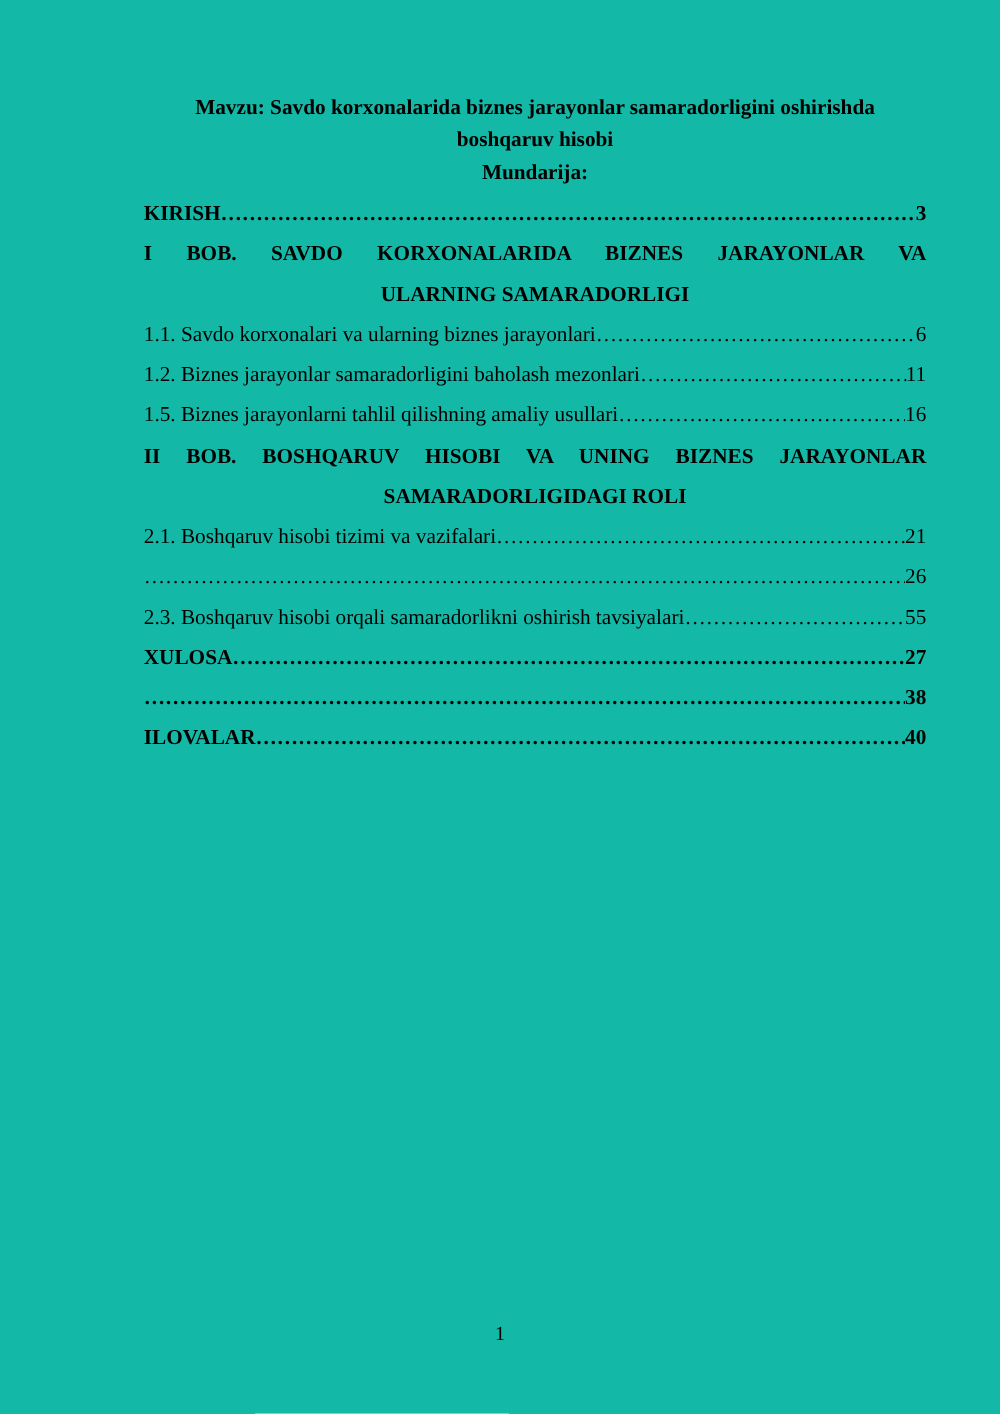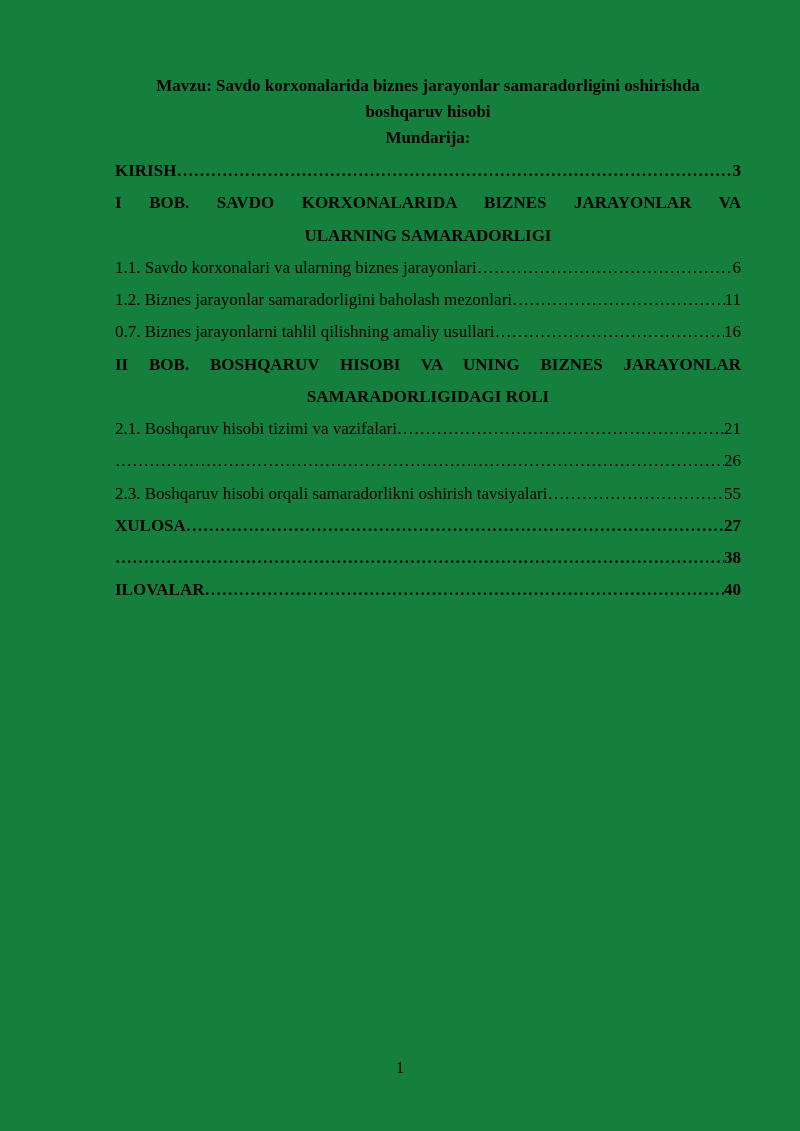--- a/index.html
+++ b/index.html
@@ -4,21 +4,21 @@
 <style>
   html, body {
     margin: 0;
     padding: 0;
     background: #ffffff;
   }
   .page {
     position: relative;
     width: 800px;
     height: 1131px;
-    background: #15803d;
+    background: #14b8a6;
     color: #000000;
     font-family: "Liberation Serif", "DejaVu Serif", serif;
     font-size: 17px;
     overflow: hidden;
   }
   .content {
     position: absolute;
     top: 0;
     left: 115px;
     width: 626px;
@@ -100,21 +100,21 @@
         <span class="toc-pagenum">6</span>
       </div>
 
       <div class="toc-row">
         <span class="toc-label">1.2. Biznes jarayonlar samaradorligini baholash mezonlari</span>
         <span class="dot-leader">……………………………………………………………………………………………………………………………………</span>
         <span class="toc-pagenum">11</span>
       </div>
 
       <div class="toc-row">
-        <span class="toc-label">0.7. Biznes jarayonlarni tahlil qilishning amaliy usullari</span>
+        <span class="toc-label">1.5. Biznes jarayonlarni tahlil qilishning amaliy usullari</span>
         <span class="dot-leader">……………………………………………………………………………………………………………………………………</span>
         <span class="toc-pagenum">16</span>
       </div>
 
       <div class="chapter-heading">
         <div class="chapter-line1">II BOB. BOSHQARUV HISOBI VA UNING BIZNES JARAYONLAR</div>
         <div class="chapter-line2">SAMARADORLIGIDAGI ROLI</div>
       </div>
 
       <div class="toc-row">

